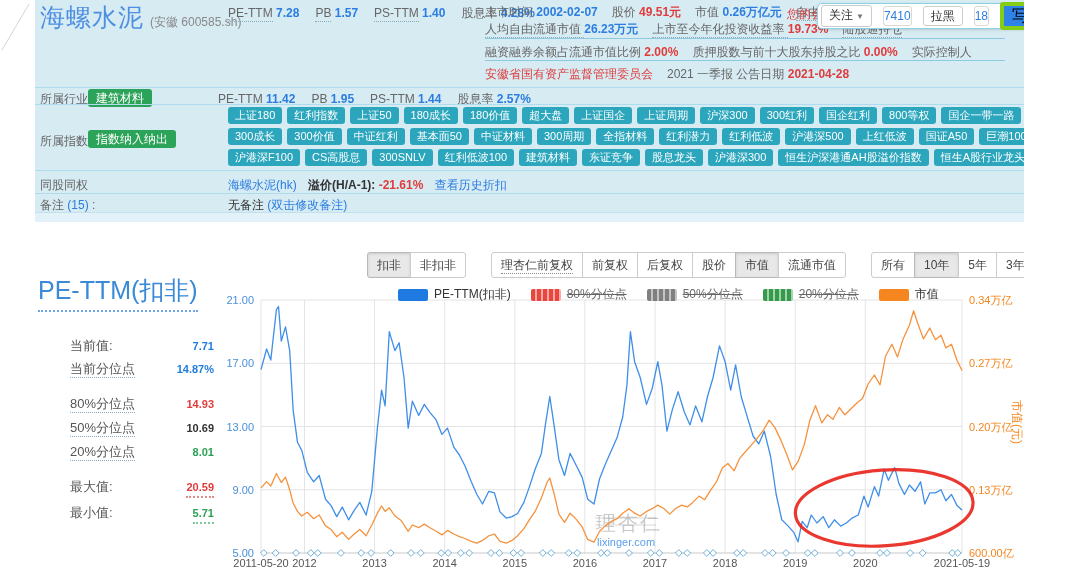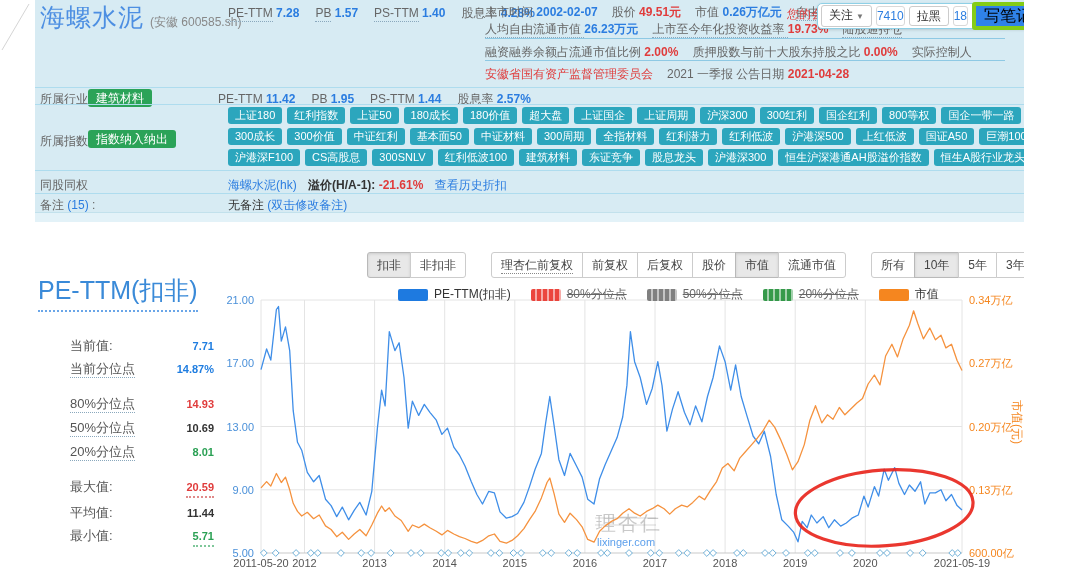--- a/index.html
+++ b/index.html
@@ -29,21 +29,21 @@
   .badge-green{display:inline-block;background:#2ba358;color:#fff;border-radius:3px;
                padding:2px 8px;font-size:12px;line-height:14px;cursor:pointer;}
   .idx-rows{left:193px;top:107px;width:810px;}
   .idx-row{display:flex;gap:5px;margin-bottom:4px;flex-wrap:nowrap;}
   .badge-teal{display:inline-block;background:#2ca6bd;color:#fff;border-radius:3px;
               padding:2px 7px;font-size:11px;line-height:13px;white-space:nowrap;cursor:pointer;}
   .row-label{position:absolute;left:5px;color:#666;}
 
   
   .float-panel{left:817px;top:3px;width:214px;height:26px;background:#fff;border:1px solid #8ed0e6;
-               border-radius:5px;display:flex;align-items:center;gap:4px;padding:0 3px;z-index:30;
+               border-radius:5px;display:flex;align-items:center;gap:11px;padding:0 3px;z-index:30;
                box-shadow:0 1px 3px rgba(0,0,0,.15);}
   .fp-btn{border:1px solid #ccc;background:#fff;border-radius:3px;font-size:12px;color:#333;
           padding:1px 7px;line-height:16px;cursor:pointer;white-space:nowrap;}
   .fp-box{border:1px solid #d9d9d9;background:#fff;border-radius:3px;color:#2b7de0;font-size:12px;
           width:42px;text-align:center;padding:1px 0;line-height:16px;}
   .fp-primary{background:#2f82e8;border:4px solid #84cc16;color:#000000;border-radius:3px;
               font-size:16px;padding:2px 8px;line-height:16px;cursor:pointer;white-space:nowrap;}
   .caret{font-size:8px;color:#777;margin-left:3px;}
   .banner{color:#e03c3c;font-size:12px;z-index:25;white-space:nowrap;}
   .banner-close{color:#e03c3c;font-size:13px;font-weight:bold;cursor:pointer;z-index:25;}
@@ -221,24 +221,20 @@
           <span class="stat-lbl u-dot">50%分位点</span>
           <span class="stat-val t-dark">10.69</span>
         </div>
         <div class="stat-row">
           <span class="stat-lbl u-dot">20%分位点</span>
           <span class="stat-val t-green">8.01</span>
         </div>
         <div class="stat-row gap">
           <span class="stat-lbl">最大值:</span>
           <span class="stat-val t-red2 vu-red">20.59</span>
-        </div>
-        <div class="stat-row">
-          <span class="stat-lbl">平均值:</span>
-          <span class="stat-val t-dark">11.44</span>
         </div>
         <div class="stat-row">
           <span class="stat-lbl">最小值:</span>
           <span class="stat-val t-green vu-green">5.71</span>
         </div>
       </div>
   </div>
 
   <div class="abs toolbar" id="toolbar">
       <div class="btn-group">

